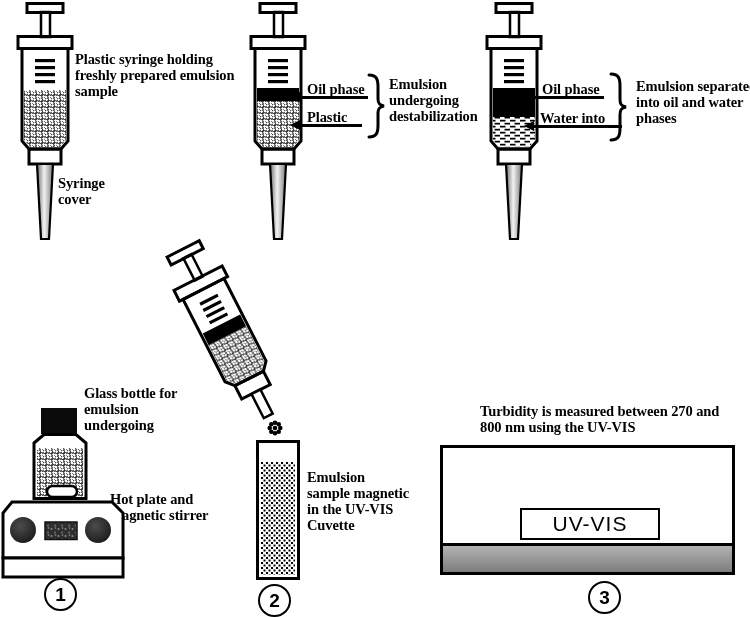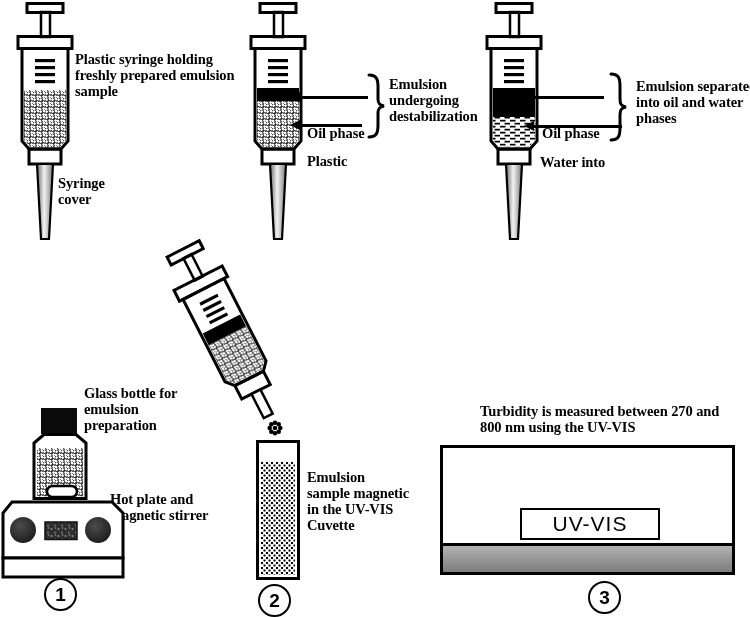--- a/index.html
+++ b/index.html
@@ -1,20 +1,20 @@
 <!DOCTYPE html>
 <html><head>
 <meta charset="utf-8">
 <style>
   html,body{margin:0;padding:0;background:#fff;}
   #stage{position:relative;width:750px;height:617px;background:#ffffff;overflow:hidden;
          font-family:"Liberation Serif",serif;color:#000;}
   .abs{position:absolute;}
   .lbl{position:absolute;font:700 14.5px/1.1 "Liberation Serif",serif;color:#000;letter-spacing:-0.1px;}
-  .nowrap{white-space:nowrap;margin-top:44px;}
+  .nowrap{white-space:nowrap;}
   .arrow-line{position:absolute;height:2.6px;background:#000;}
   .arrow-head{position:absolute;width:0;height:0;border-top:5px solid transparent;
               border-bottom:5px solid transparent;border-right:10px solid #000;}
   .badge{position:absolute;width:29px;height:29px;border:2.6px solid #000;border-radius:50%;
          background:#fff;display:flex;align-items:center;justify-content:center;
          font:700 19px "Liberation Sans",sans-serif;}
   .cuvette{position:absolute;left:256px;top:440px;width:38px;height:134px;border:3px solid #000;background:#fff;}
   .cuv-fill{position:absolute;left:2px;right:2px;top:19px;bottom:2px;
     background-image:radial-gradient(circle at 1.2px 1.2px,#000 1px,transparent 1.35px),
                      radial-gradient(circle at 1.2px 1.2px,#000 1px,transparent 1.35px);
@@ -147,21 +147,21 @@
       <circle cx="12.7" cy="5.3" r="2.3"></circle>
         <circle cx="5.3" cy="12.7" r="2.3"></circle>
     </g>
   </svg>
   <div class="cuvette">
     <div class="cuv-fill"></div>
   </div>
   <div class="lbl" style="left:307px;top:470px;width:102px">Emulsion sample magnetic in the UV-VIS Cuvette</div>
   <div class="badge" style="left:258px;top:584px">2</div>
 
-  <div class="lbl" style="left:84px;top:386px;width:112px">Glass bottle for emulsion preparation</div>
+  <div class="lbl" style="left:84px;top:386px;width:112px">Glass bottle for emulsion undergoing</div>
   <div class="cap"></div>
   <svg class="abs" style="left:31px;top:432px" width="58" height="70">
     <path d="M3,11 L13,2.5 H45 L55,11 V66.5 H3 Z" fill="#fff" stroke="#000" stroke-width="3"></path>
     <rect x="6" y="16" width="46" height="48.5" fill="url(#p-em)"></rect>
     <rect x="16" y="54" width="30" height="11" rx="5.5" fill="#fff" stroke="#000" stroke-width="2.5"></rect>
   </svg>
   <div class="lbl" style="left:110px;top:492px;width:114px">Hot plate and magnetic stirrer</div>
   <svg class="abs" style="left:1px;top:499px" width="126" height="82">
     <path d="M11,3 H111 L122,14 V59 H2 V14 Z" fill="#fff" stroke="#000" stroke-width="3"></path>
     <rect x="2" y="59" width="120" height="19" fill="#fff" stroke="#000" stroke-width="3"></rect>

